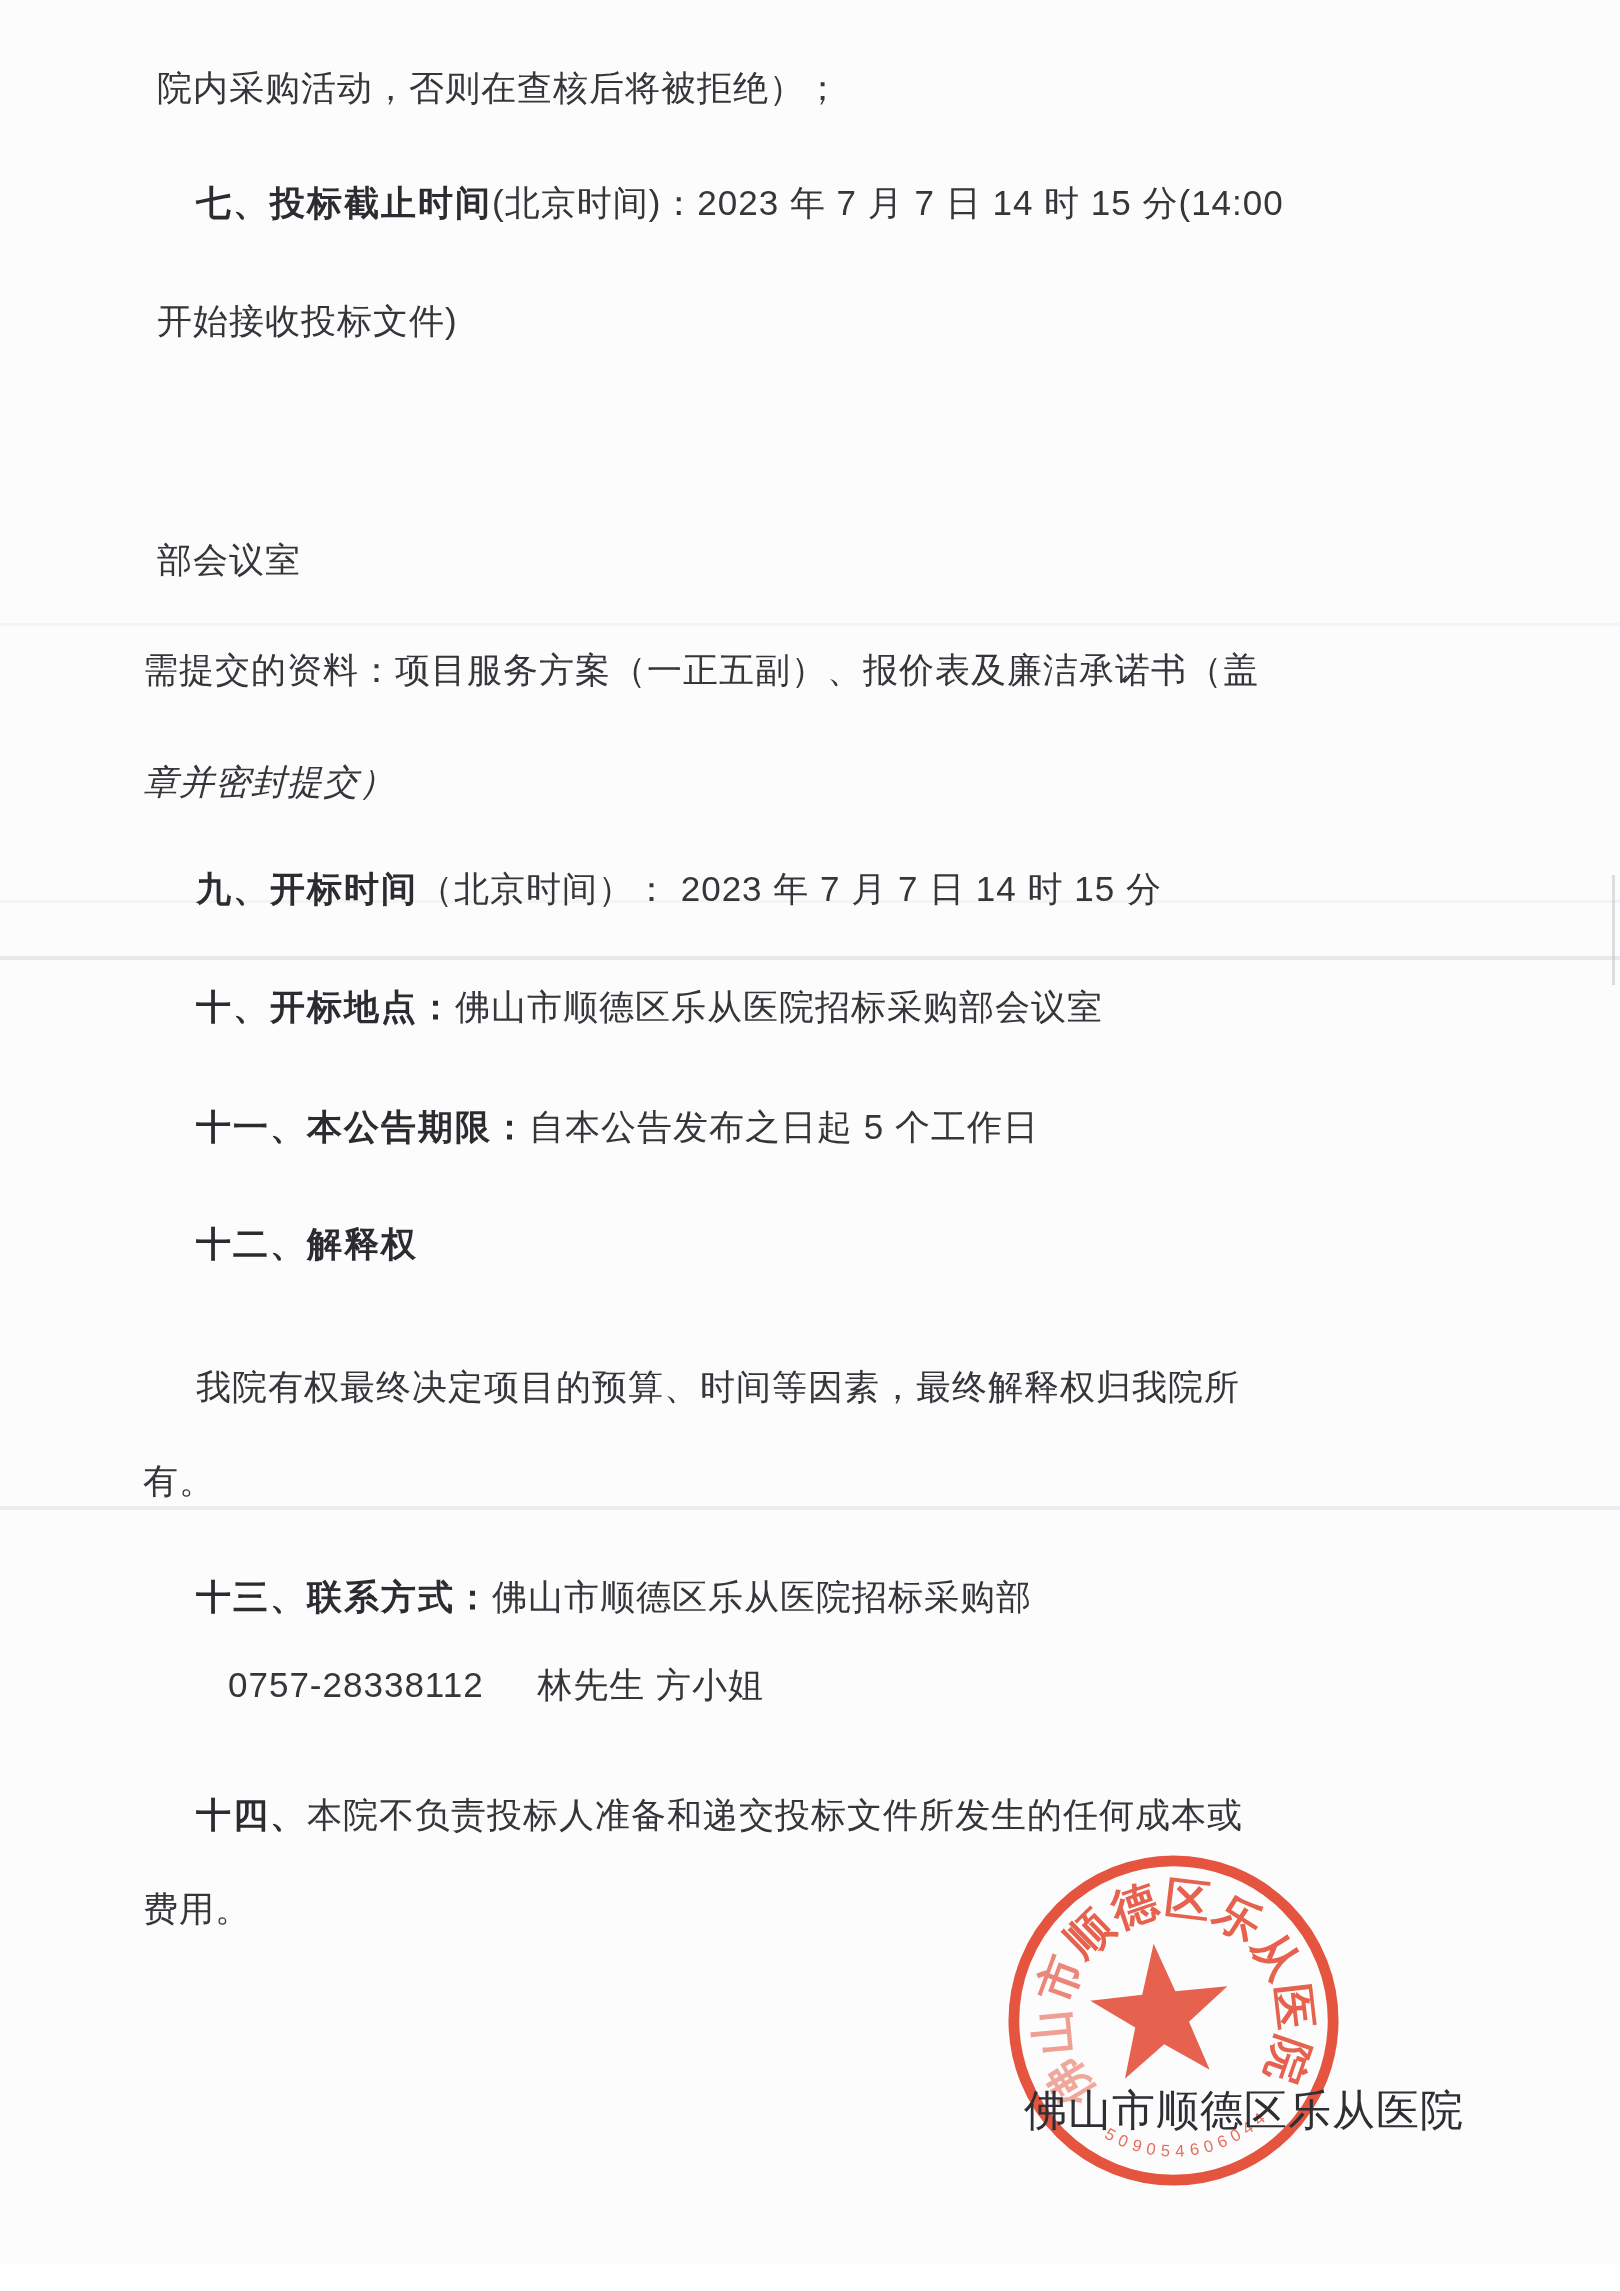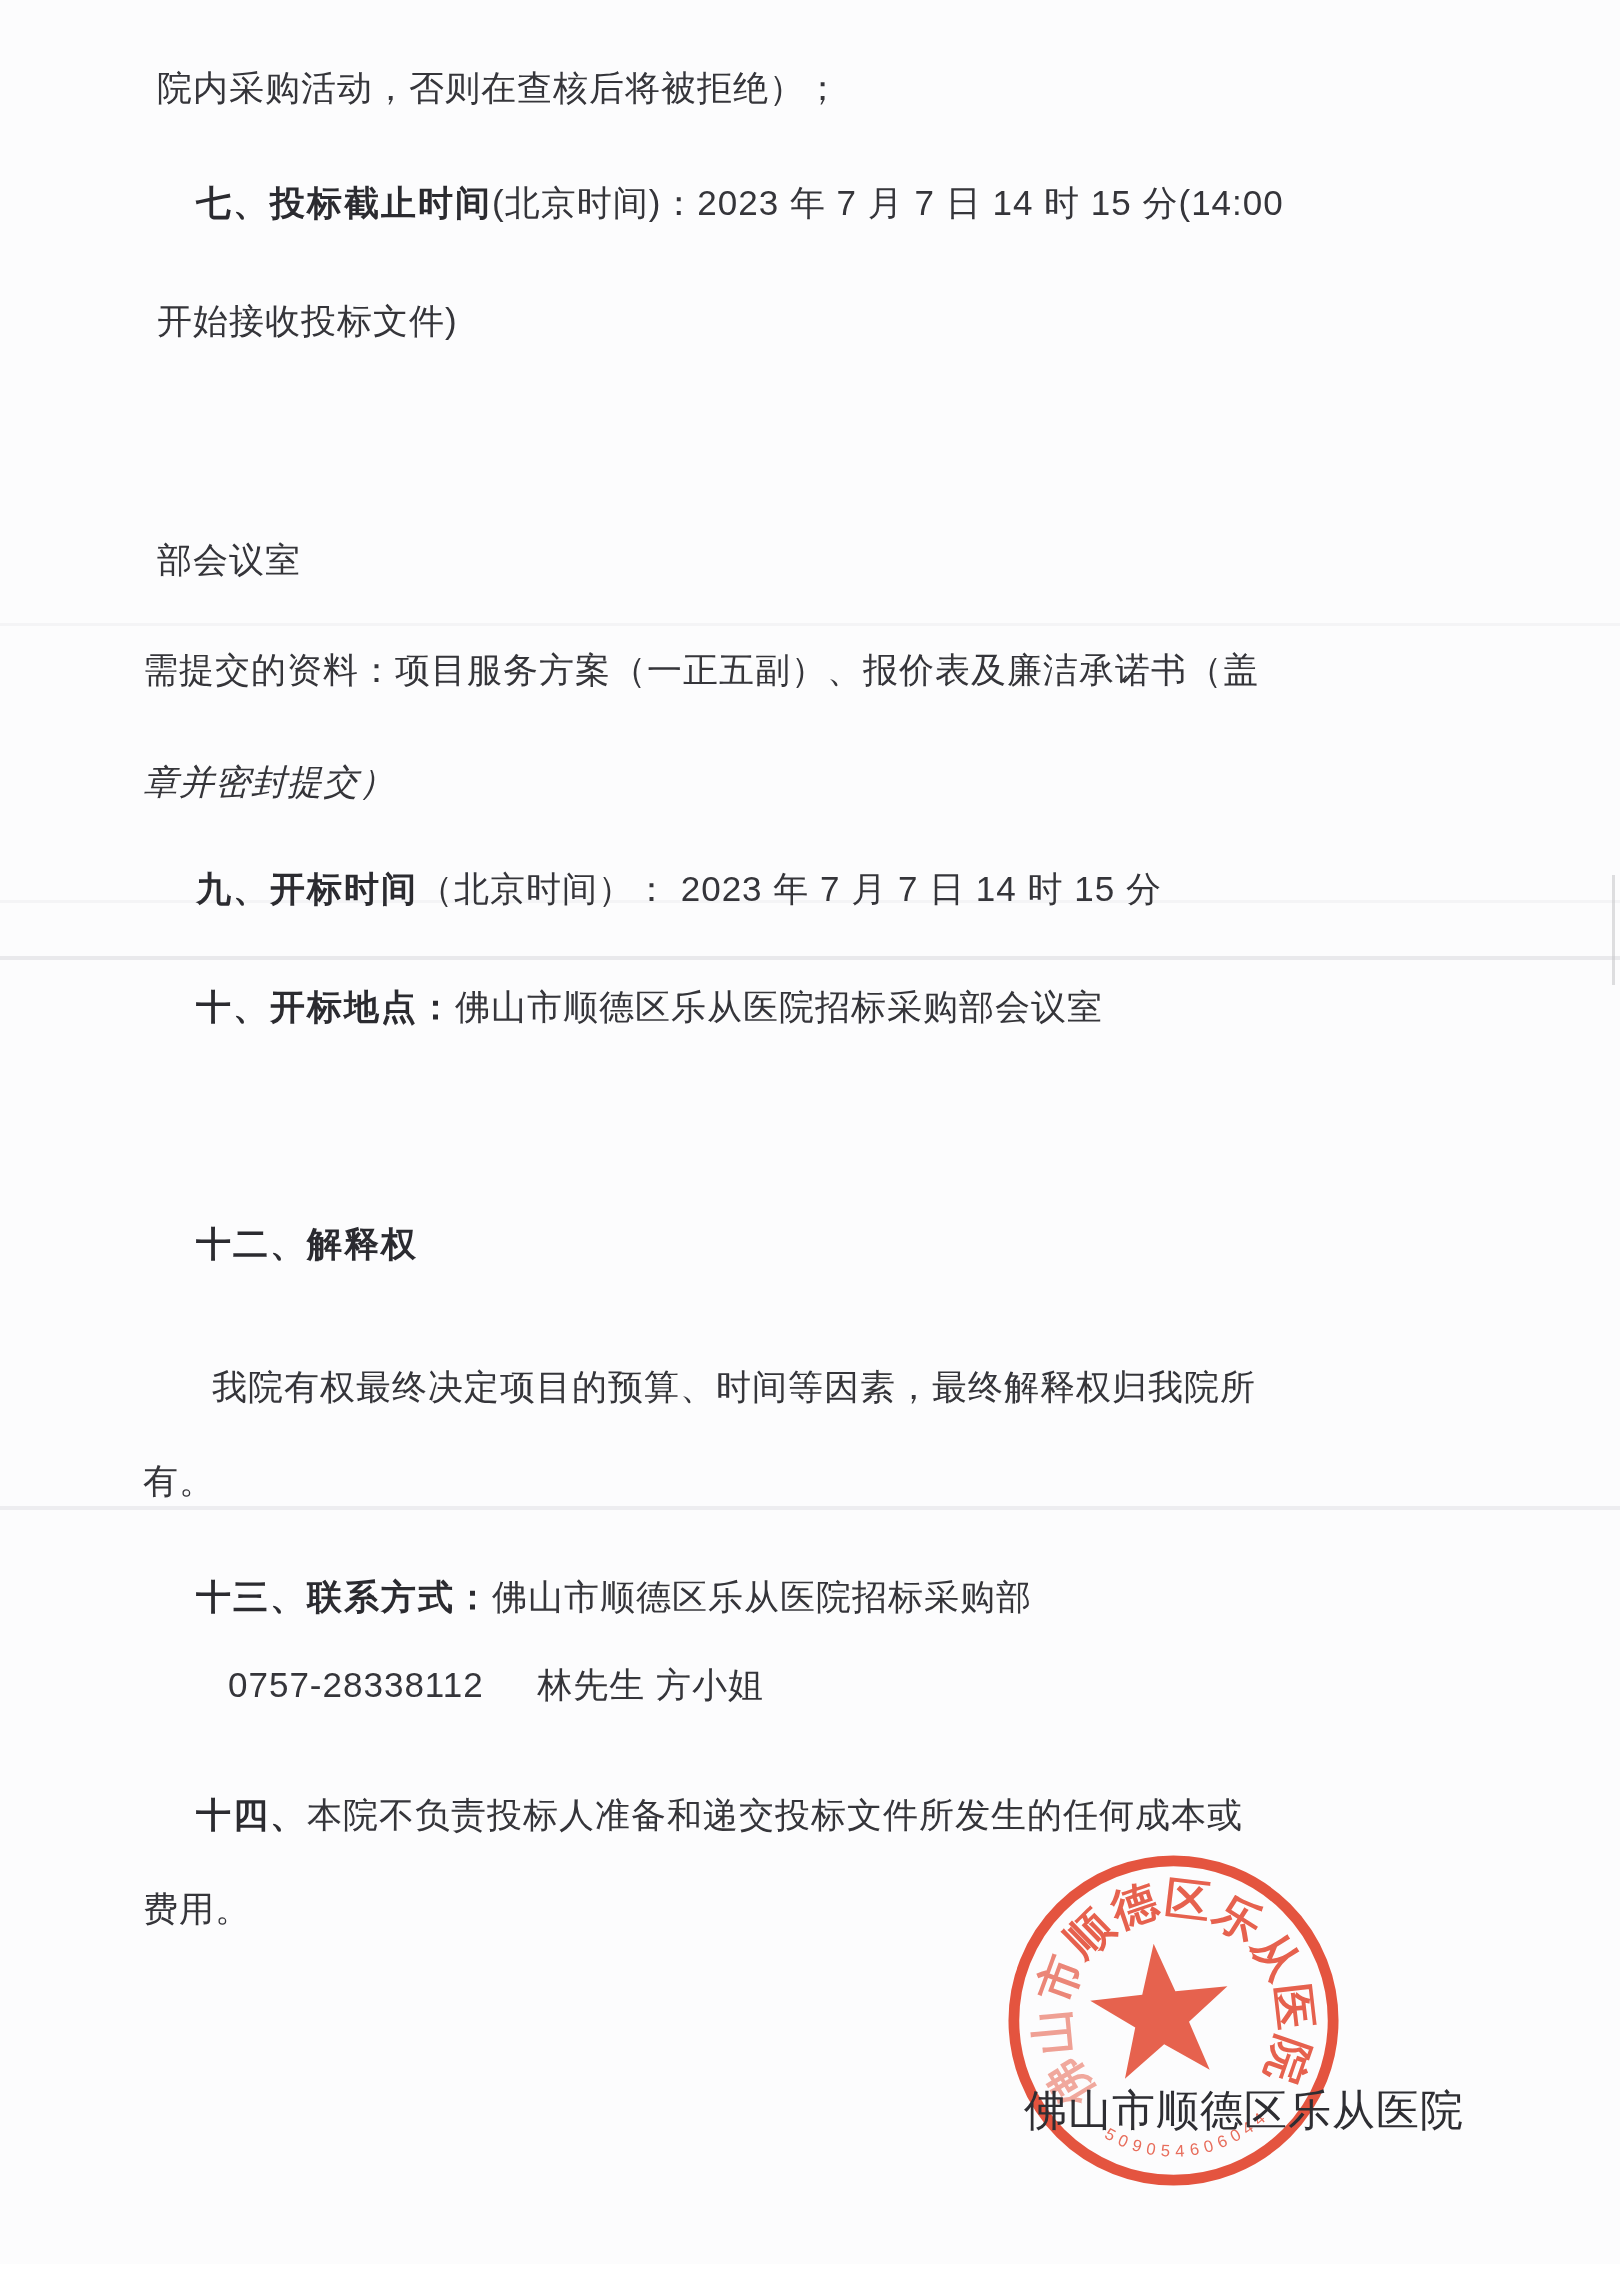--- a/index.html
+++ b/index.html
@@ -63,22 +63,23 @@
   <div style="position:absolute;left:1612px;top:875px;width:2.9px;height:110px;background:#c8c8cc;opacity:.6;"></div>
 
   <p class="line" style="left:157px;top:67px;"><b></b><span>院内采购活动，否则在查核后将被拒绝）；</span></p>
   <p class="line" style="left:196px;top:182px;"><b>七、投标截止时间</b><span>(北京时间)：2023 年 7 月 7 日 14 时 15 分(14:00</span></p>
   <p class="line" style="left:157px;top:300px;"><b></b><span>开始接收投标文件)</span></p>
   <p class="line" style="left:157px;top:539px;"><b></b><span>部会议室</span></p>
   <p class="line" style="left:143px;top:649px;"><b></b><span>需提交的资料：项目服务方案（一正五副）、报价表及廉洁承诺书（盖</span></p>
   <p class="line" style="left:143px;top:761px;font-style:italic;"><b></b><span>章并密封提交）</span></p>
   <p class="line" style="left:196px;top:868px;"><b>九、开标时间</b><span>（北京时间）： 2023 年 7 月 7 日 14 时 15 分</span></p>
   <p class="line" style="left:196px;top:986px;"><b>十、开标地点：</b><span>佛山市顺德区乐从医院招标采购部会议室</span></p>
+  <p class="line" style="left:196px;top:1106px;"><b>十一、本公告期限：</b><span>自本公告发布之日起 5 个工作日</span></p>
   <p class="line" style="left:196px;top:1223px;"><b>十二、解释权</b><span></span></p>
-  <p class="line" style="left:196px;top:1366px;margin-left:16px;"><b></b><span>我院有权最终决定项目的预算、时间等因素，最终解释权归我院所</span></p>
+  <p class="line" style="left:196px;top:1366px;"><b></b><span>我院有权最终决定项目的预算、时间等因素，最终解释权归我院所</span></p>
   <p class="line" style="left:143px;top:1460px;"><b></b><span>有。</span></p>
   <p class="line" style="left:196px;top:1576px;"><b>十三、联系方式：</b><span>佛山市顺德区乐从医院招标采购部</span></p>
   <p class="line" style="left:228px;top:1664px;"><b></b><span>0757-28338112     林先生 方小姐</span></p>
   <p class="line" style="left:196px;top:1794px;"><b>十四、</b><span>本院不负责投标人准备和递交投标文件所发生的任何成本或</span></p>
   <p class="line" style="left:143px;top:1888px;"><b></b><span>费用。</span></p>
 
   <svg class="stamp-svg" viewBox="0 0 340 340">
     <circle id="seal-ring" cx="170" cy="170" r="163" fill="none" stroke="#e2462f" stroke-width="11"></circle>
     <g id="seal-rotor" transform="rotate(-6 170 170)">
       <polygon id="seal-star" fill="#e2462f" points="158.0,90.0 175.0,140.5 228.4,141.1 185.6,173.0 201.5,223.9 158.0,193.0 114.5,223.9 130.4,173.0 87.6,141.1 141.0,140.5" opacity="0.92"></polygon>

